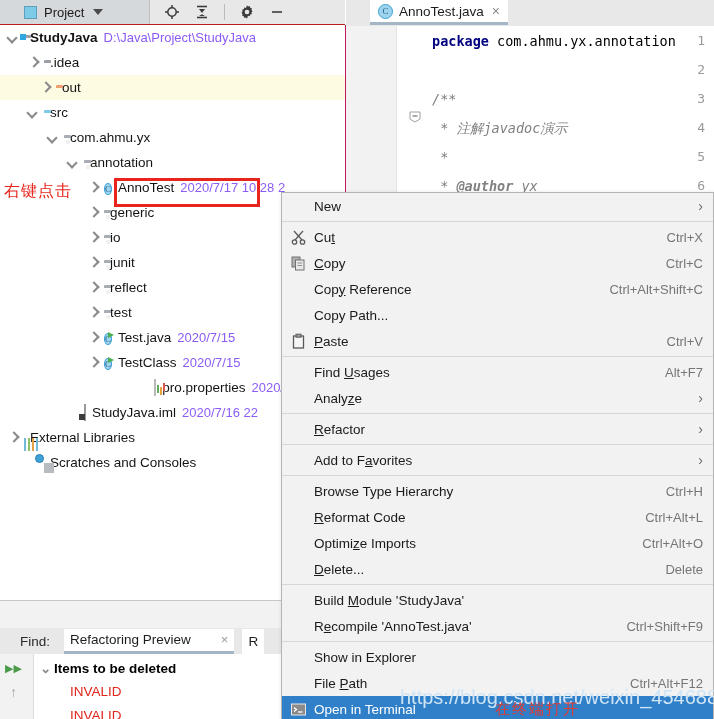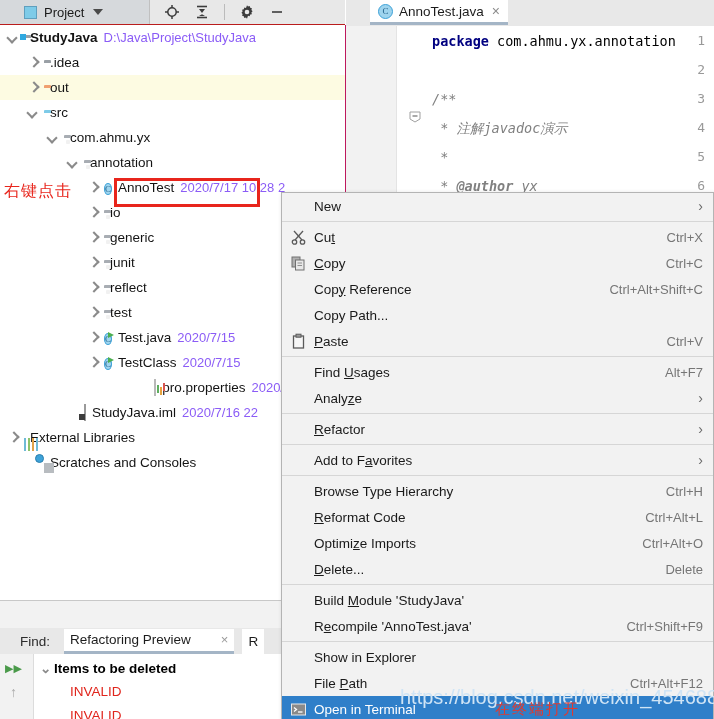--- a/index.html
+++ b/index.html
@@ -420,21 +420,21 @@
         <span class="arrow down"></span>
         <span class="ficon"><span class="folder src-badge"></span></span>
         <span class="lbl bold">StudyJava</span>
         <span class="meta">D:\Java\Project\StudyJava</span>
       </div>
       <div class="row" style="padding-left: 28px;">
         <span class="arrow right"></span>
         <span class="ficon"><span class="folder"></span></span>
         <span class="lbl">.idea</span>
       </div>
-      <div class="row excluded" style="padding-left: 28px;">
+      <div class="row excluded" style="padding-left: 40px;">
         <span class="arrow right"></span>
         <span class="ficon"><span class="folder orange"></span></span>
         <span class="lbl">out</span>
       </div>
       <div class="row" style="padding-left: 28px;">
         <span class="arrow down"></span>
         <span class="ficon"><span class="folder blue"></span></span>
         <span class="lbl">src</span>
       </div>
       <div class="row" style="padding-left: 48px;">
@@ -449,26 +449,26 @@
       </div>
       <div class="row" style="padding-left: 88px;">
         <span class="arrow right"></span>
         <span class="ficon"><span class="jclass">C</span></span>
         <span class="lbl">AnnoTest</span>
         <span class="meta">2020/7/17 10:28  2</span>
       </div>
       <div class="row" style="padding-left: 88px;">
         <span class="arrow right"></span>
         <span class="ficon"><span class="folder pkg"></span></span>
+        <span class="lbl">generic</span>
+      </div>
+      <div class="row" style="padding-left: 88px;">
+        <span class="arrow right"></span>
+        <span class="ficon"><span class="folder pkg"></span></span>
         <span class="lbl">io</span>
-      </div>
-      <div class="row" style="padding-left: 88px;">
-        <span class="arrow right"></span>
-        <span class="ficon"><span class="folder pkg"></span></span>
-        <span class="lbl">generic</span>
       </div>
       <div class="row" style="padding-left: 88px;">
         <span class="arrow right"></span>
         <span class="ficon"><span class="folder pkg"></span></span>
         <span class="lbl">junit</span>
       </div>
       <div class="row" style="padding-left: 88px;">
         <span class="arrow right"></span>
         <span class="ficon"><span class="folder pkg"></span></span>
         <span class="lbl">reflect</span>

